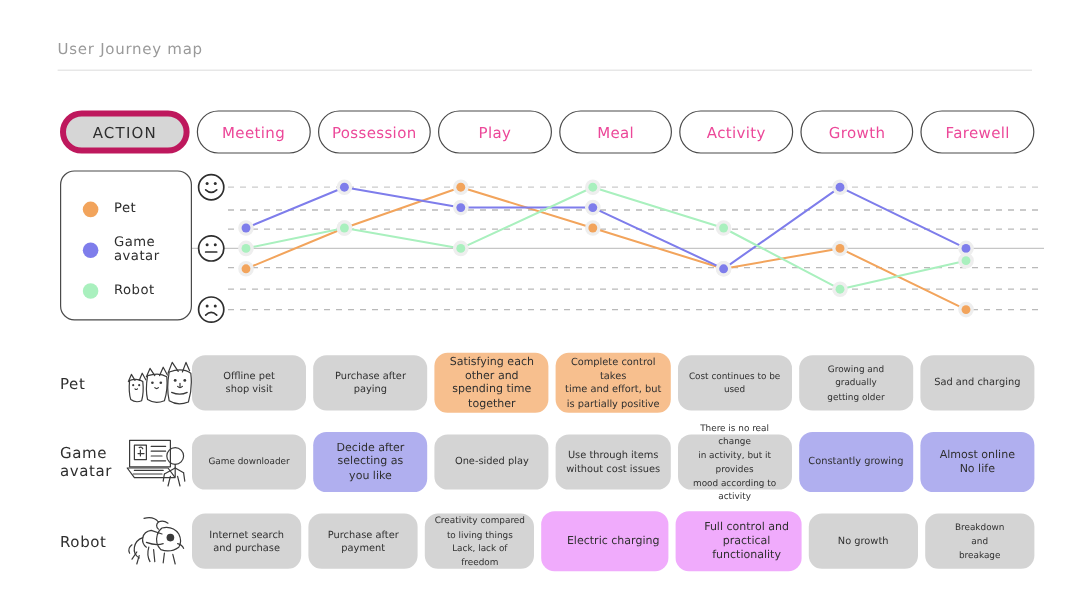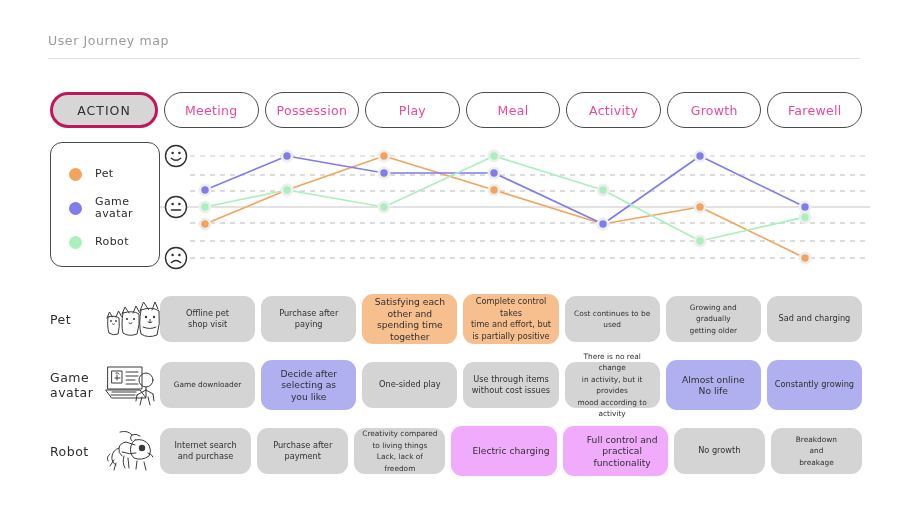--- a/index.html
+++ b/index.html
@@ -42,21 +42,21 @@
     align-items: center;
     justify-content: center;
     font-size: 12.5px;
     color: #ec4899;
     letter-spacing: .3px;
     white-space: nowrap;
   }
   .pill.head {
     width: 108px;
     background: #d6d6d6;
-    border: 3px solid #be185d;
+    border: 5px solid #be185d;
     font-size: 12.5px;
     letter-spacing: 1px;
     color: #2e2e2e;
   }
   .pill.stage {
     flex: 1 1 0;
     background: #ffffff;
     border: 1px solid #4a4a4a;
   }
 
@@ -352,23 +352,23 @@
       <div class="cell gray   s-1">Game downloader</div>
       <div class="cell purple s-3 big">Decide after
 selecting as
 you like</div>
       <div class="cell gray   s-2">One-sided play</div>
       <div class="cell gray   s-2">Use through items
 without cost issues</div>
       <div class="cell gray   s-1">There is no real change
 in activity, but it provides
 mood according to activity</div>
+      <div class="cell purple s-2 big">Constantly growing</div>
       <div class="cell purple s-3 big">Almost online
 No life</div>
-      <div class="cell purple s-2 big">Constantly growing</div>
     </div>
   </div>
 
   <div class="persona-row">
     <div class="persona-head">
       <div class="persona-name">Robot</div>
       <svg class="persona-sketch" viewBox="0 0 58 46">
         <g fill="none" stroke="#3a3a3a" stroke-width="1" stroke-linecap="round" stroke-linejoin="round">
           <path d="M18 4 q8-2 12 3 q4-2 8 1"></path>
           <path d="M30 7 q-3 3 0 6"></path>

